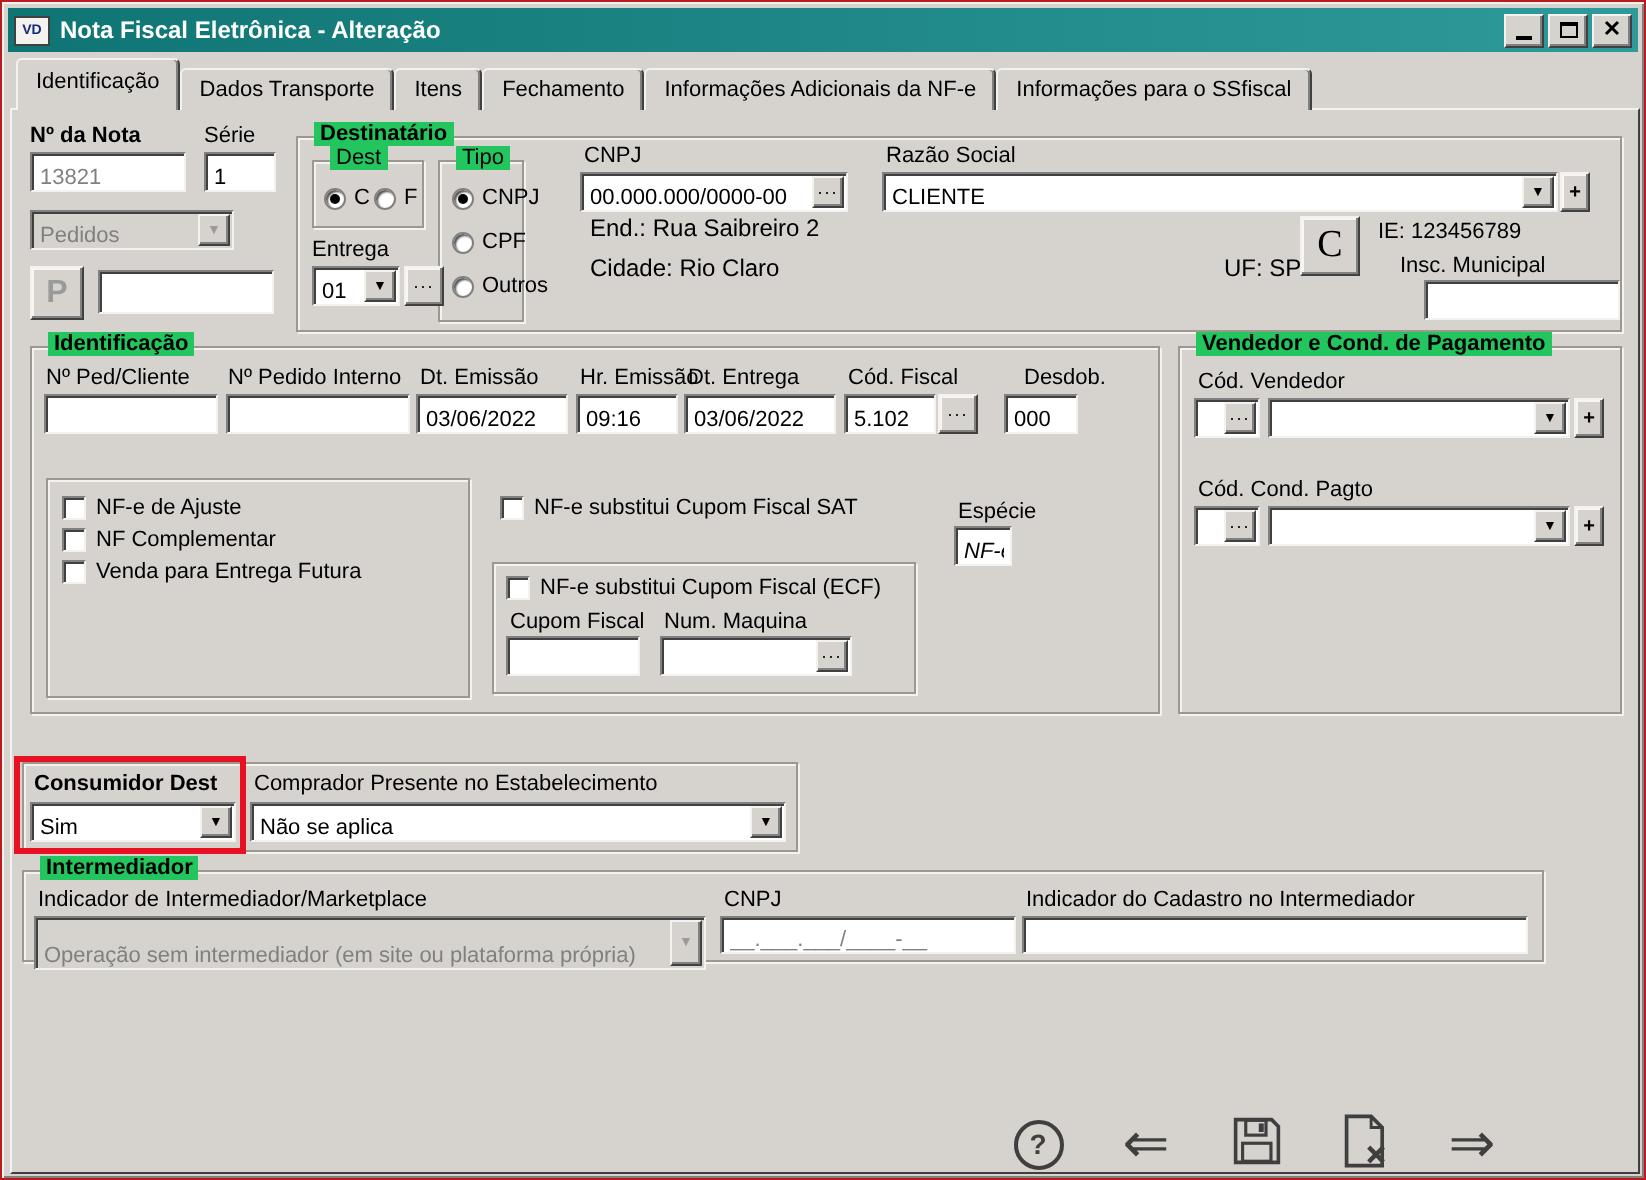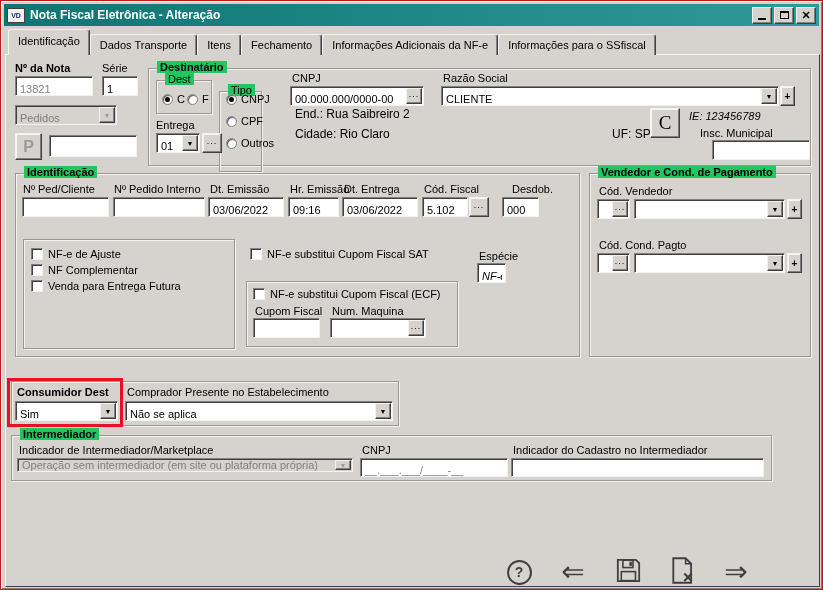--- a/index.html
+++ b/index.html
@@ -130,21 +130,21 @@
   </div>
   <div class="radiorow" style="left:161px; top:92px;">
     <span class="radio checked"></span>
     <span>C</span>
   </div>
   <div class="radiorow" style="left:186px; top:92px;">
     <span class="radio"></span>
     <span>F</span>
   </div>
 
-  <div class="group" style="left:218px; top:90px; width:43px; height:81px;">
+  <div class="group" style="left:218px; top:79px; width:43px; height:81px;">
     <span class="gtitle">Tipo</span>
   </div>
   <div class="radiorow" style="left:225px; top:92px;">
     <span class="radio checked"></span>
     <span>CNPJ</span>
   </div>
   <div class="radiorow" style="left:225px; top:114px;">
     <span class="radio"></span>
     <span>CPF</span>
   </div>
@@ -178,21 +178,21 @@
     <button class="dd">
         <span class="arrowglyph">▼</span>
       </button>
   </div>
   <button class="btn3d" style="left:779px; top:85px; width:15px; height:20px; font-weight:bold;">+</button>
 
   <div class="lbl" style="left:294px; top:106px; font-size:12px;">End.: Rua Saibreiro 2</div>
   <div class="lbl" style="left:294px; top:126px; font-size:12px;">Cidade: Rio Claro</div>
   <div class="lbl" style="left:611px; top:126px; font-size:12px;">UF: SP</div>
   <button class="btn3d serifC" style="left:649px; top:107px; width:30px; height:30px;">C</button>
-  <div class="lbl" style="left:688px; top:109px;font-style:italic;">IE: 123456789</div>
+  <div class="lbl" style="left:688px; top:109px;">IE: 123456789</div>
   <div class="lbl" style="left:699px; top:126px;">Insc. Municipal</div>
   <div class="field" style="left:711px; top:139px; width:98px;">
       <span class="val"></span>
     </div>
 
   <div class="group" style="left:14px; top:172px; width:565px; height:184px;">
     <span class="gtitle b">Identificação</span>
   </div>
 
   <div class="lbl" style="left:22px; top:182px;">Nº Ped/Cliente</div>
@@ -322,21 +322,21 @@
         <span class="arrowglyph">▼</span>
       </button>
   </div>
 
   <div class="annotation" style="left:6px; top:377px; width:116px; height:49px;"></div>
 
   <div class="group" style="left:10px; top:434px; width:761px; height:46px;">
     <span class="gtitle b">Intermediador</span>
   </div>
   <div class="lbl" style="left:18px; top:443px;">Indicador de Intermediador/Marketplace</div>
-  <div class="field dis has-btn" style="left:16px; top:457px; width:336px; height:14px;">
+  <div class="field dis has-btn" style="left:16px; top:457px; width:336px; height:27px;">
     <span class="val">Operação sem intermediador (em site ou plataforma própria)</span>
     <button class="dd">
         <span class="arrowglyph">▼</span>
       </button>
   </div>
   <div class="lbl" style="left:361px; top:443px;">CNPJ</div>
   <div class="field graytext" style="left:359px; top:457px; width:148px; height:19px;">
       <span class="val">__.___.___/____-__</span>
     </div>
   <div class="lbl" style="left:512px; top:443px;">Indicador do Cadastro no Intermediador</div>

